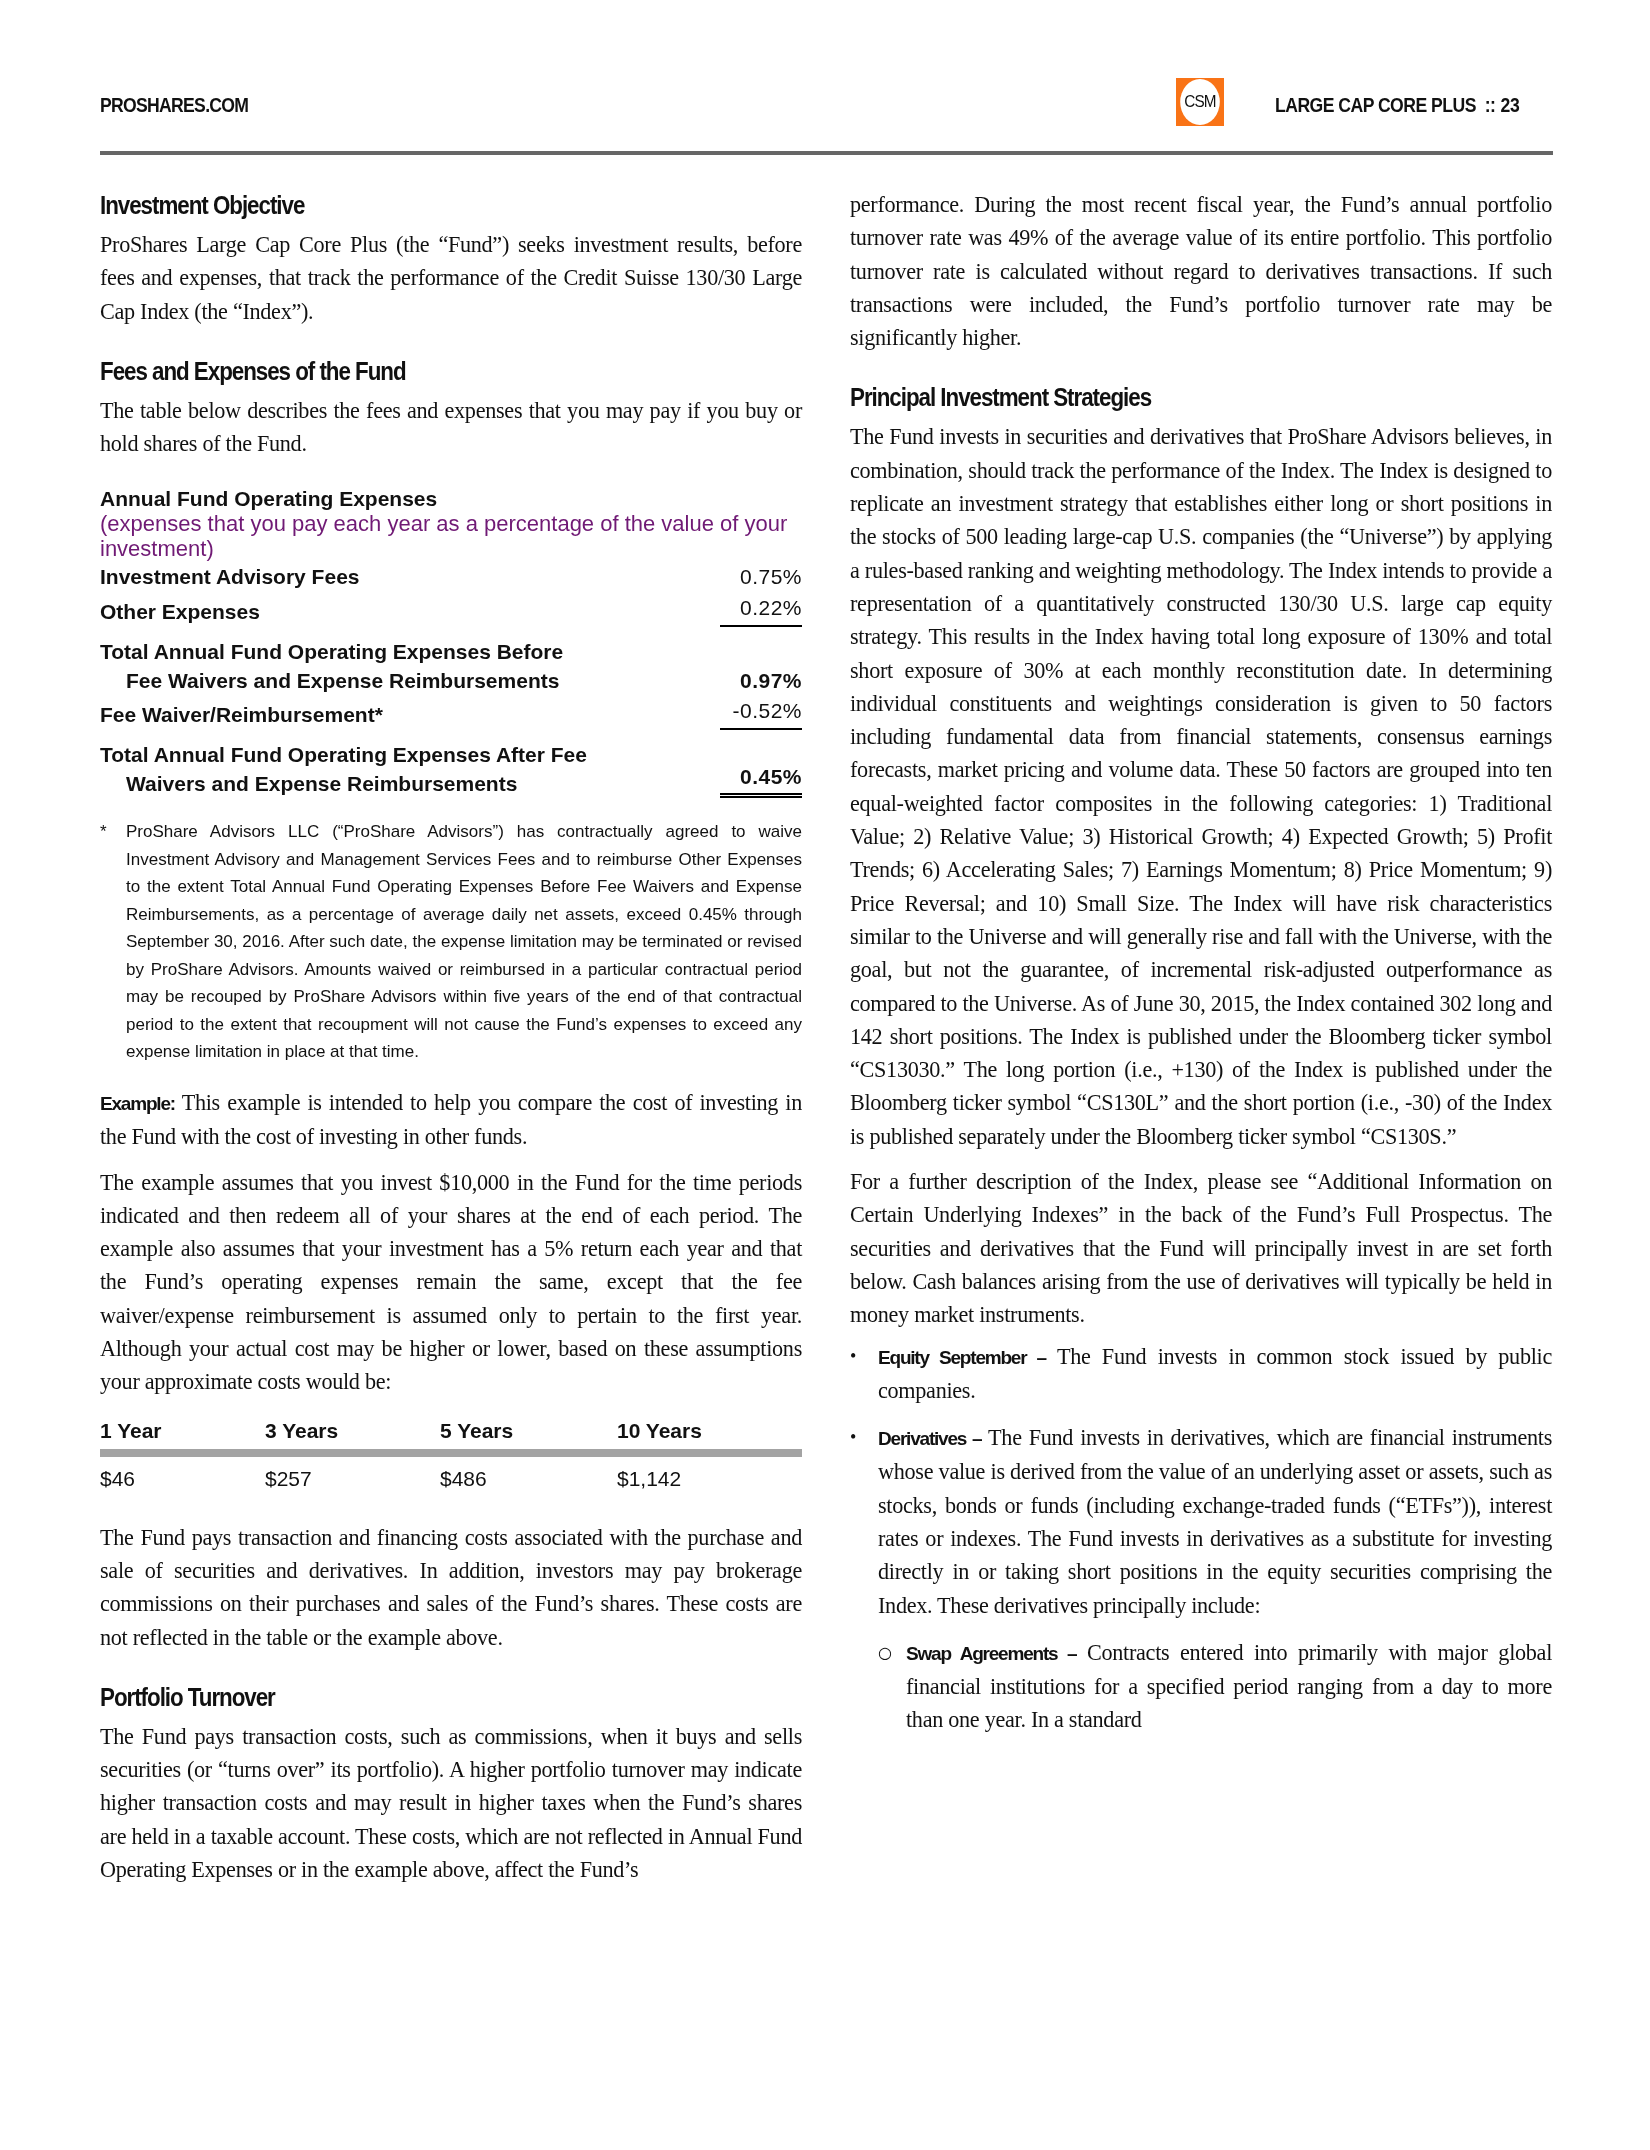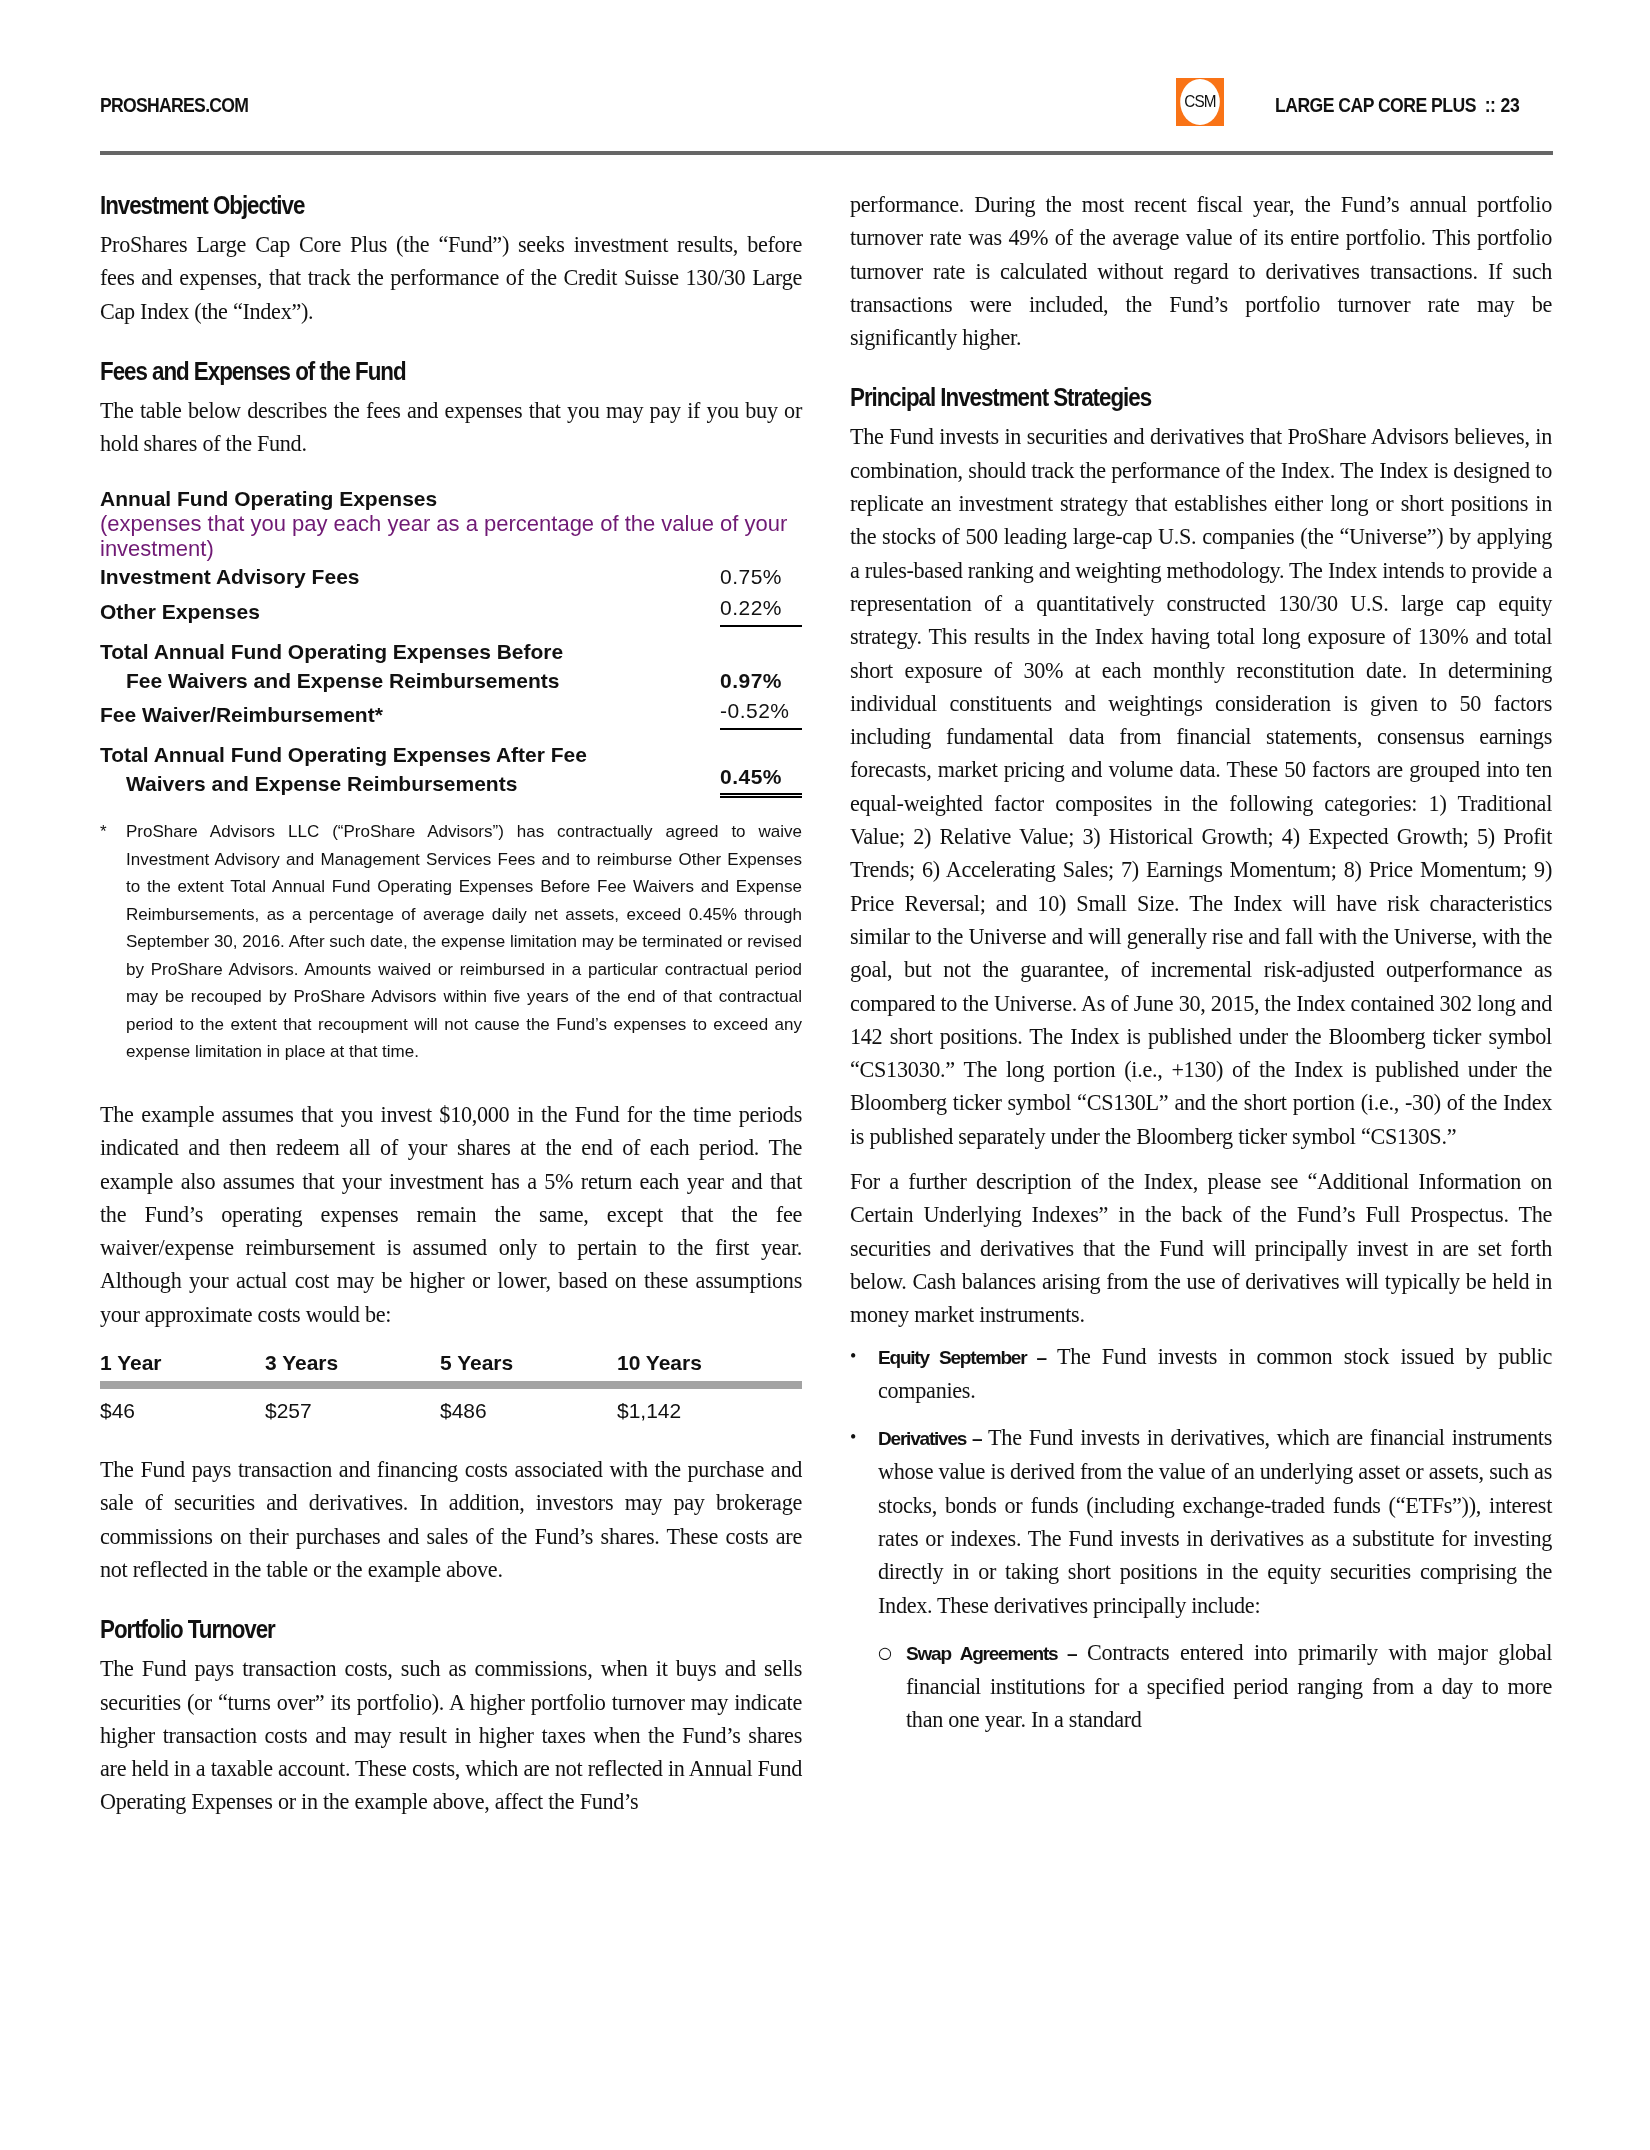--- a/index.html
+++ b/index.html
@@ -49,21 +49,21 @@
   }
   .gap-s { height: 20px; }
   .gap-m { height: 26px; }
 
   
   .fee { font-family: "Liberation Sans", sans-serif; font-size: 21px; }
   .fee .title { font-weight: bold; font-size: 21px; line-height: 25px; }
   .fee .sub { font-size: 22px; line-height: 25px; color: #701a75; }
   .fee .row { display: flex; justify-content: space-between; align-items: flex-end; line-height: 31px; }
   .fee .row .lbl { flex: 1; font-weight: bold; }
-  .fee .row .val { width: 82px; letter-spacing: 0.5px; }
+  .fee .row .val { width: 82px; text-align: right; letter-spacing: 0.5px; }
   .fee .row.bold { font-weight: bold; line-height: 29px; }
   .fee .row .ul { border-bottom: 2px solid #000; padding-bottom: 2px; }
   .fee .row .dul { border-bottom: 5px double #000; padding-bottom: 2px; }
   .fee .indent { padding-left: 26px; }
 
   .footnote {
     font-family: "Liberation Sans", sans-serif; font-size: 17px; line-height: 27.5px;
     display: flex; margin-top: 20px; text-align: justify;
   }
   .footnote .star { width: 26px; flex: none; }
@@ -139,20 +139,21 @@
       <span class="val dul">0.45%</span>
     </div>
   </div>
 
   <div class="footnote">
     <span class="star">*</span>
     <span class="ft">ProShare Advisors LLC (“ProShare Advisors”) has contractually agreed to waive Investment Advisory and Management Services Fees and to reimburse Other Expenses to the extent Total Annual Fund Operating Expenses Before Fee Waivers and Expense Reimbursements, as a percentage of average daily net assets, exceed 0.45% through September 30, 2016. After such date, the expense limitation may be terminated or revised by ProShare Advisors. Amounts waived or reimbursed in a particular contractual period may be recouped by ProShare Advisors within five years of the end of that contractual period to the extent that recoupment will not cause the Fund’s expenses to exceed any expense limitation in place at that time.</span>
   </div>
   <div class="gap-s"></div>
 
+  <p class="body"><span class="lead">Example:</span><span> This example is intended to help you compare the cost of investing in the Fund with the cost of investing in other funds.</span></p>
   <div style="height:12px"></div>
   <p class="body">The example assumes that you invest $10,000 in the Fund for the time periods indicated and then redeem all of your shares at the end of each period. The example also assumes that your investment has a 5% return each year and that the Fund’s operating expenses remain the same, except that the fee waiver/expense reimbursement is assumed only to pertain to the first year. Although your actual cost may be higher or lower, based on these assumptions your approximate costs would be:</p>
 
   <div class="cost">
     <div class="head">
       <span class="c1">1 Year</span>
       <span class="c2">3 Years</span>
       <span class="c3">5 Years</span>
       <span class="c4">10 Years</span>
     </div>

